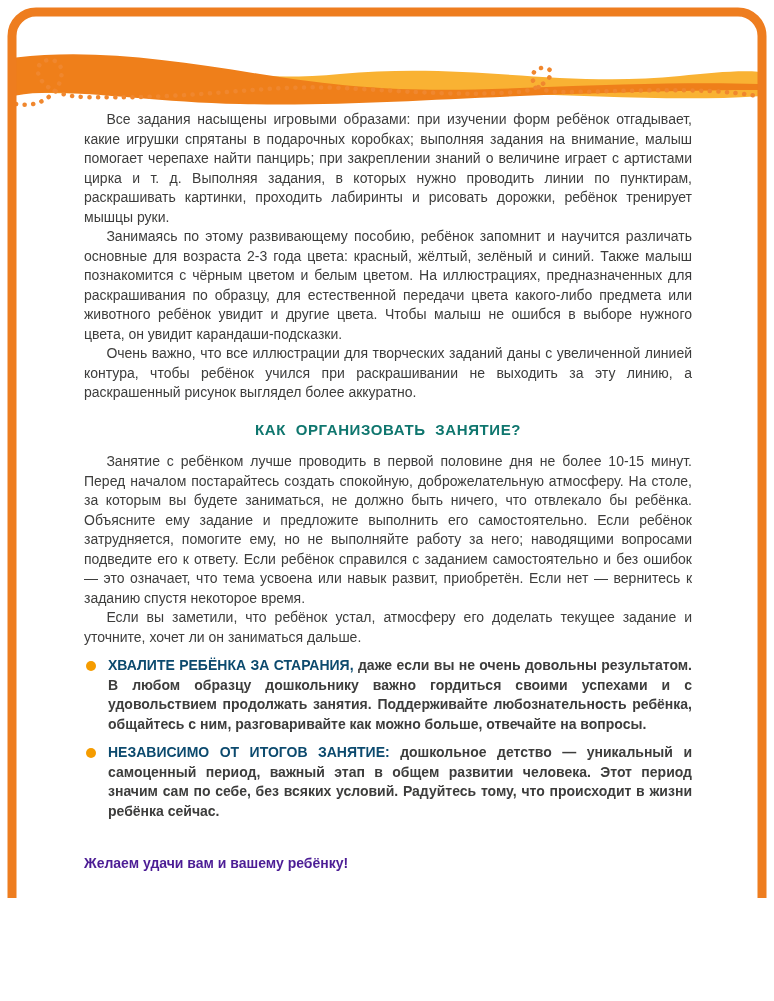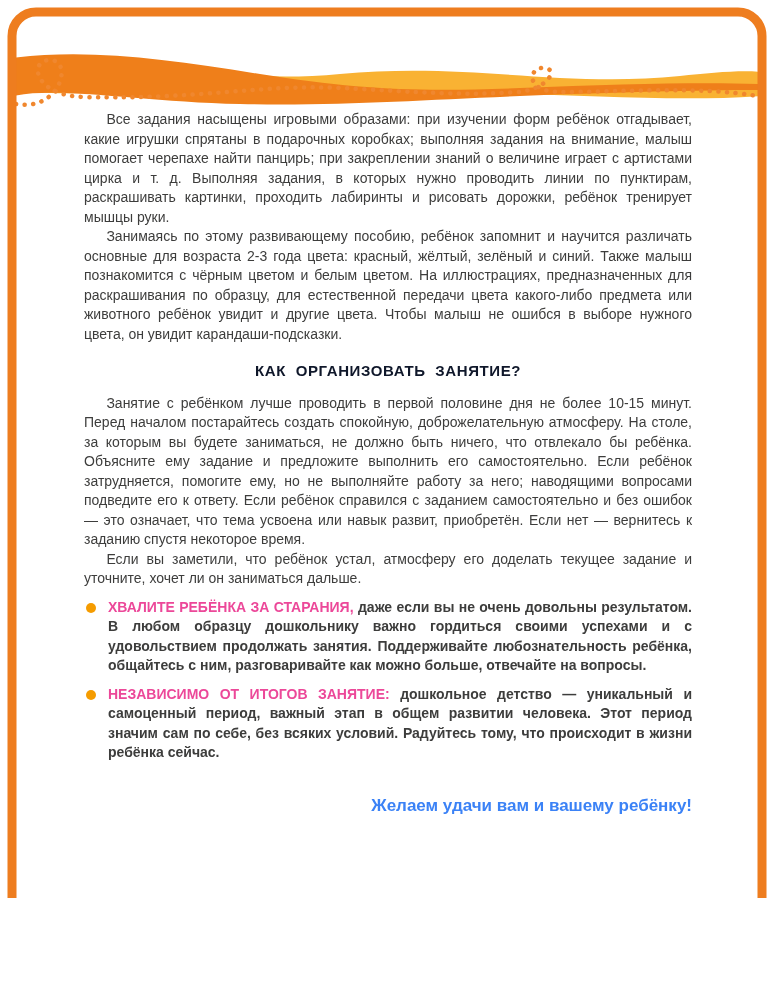--- a/index.html
+++ b/index.html
@@ -32,48 +32,48 @@
   .content p { margin: 0; }
   p.para { text-indent: 1.6em; }
   .heading {
     text-align: center;
     text-indent: 0;
     font-weight: bold;
     font-size: 15px;
     letter-spacing: 0.6px;
     word-spacing: 5px;
     margin: 17px 0 13px 0 !important;
-    color: #0f172a;
+    color: #0f766e;
   }
   .bullets { margin-top: 9px; }
   .bullet {
     display: flex;
     align-items: flex-start;
     margin-top: 9px;
   }
   .bullet .dot {
     flex: none;
     width: 10px;
     height: 10px;
     border-radius: 50%;
     background: #f59c00;
     margin: 5px 12px 0 2px;
   }
   .bullet p {
     font-weight: bold;
     color: #3d3d3c;
   }
-  .bullet .lead { color: #ec4899; }
+  .bullet .lead { color: #0c4a6e; }
   .closing {
     margin-top: 33px !important;
-    text-align: right;
+    text-align: left;
     text-indent: 0;
     font-weight: bold;
-    font-size: 17px;
-    color: #3b82f6;
+    font-size: 14px;
+    color: #4c1d95;
   }
   .page-number {
     position: absolute;
     left: 68px;
     top: 920px;
     z-index: 2;
     color: #ffffff;
     font-weight: bold;
     font-size: 27px;
   }
@@ -112,20 +112,21 @@
 
     <path fill="none" stroke="#f0872e" stroke-width="4.5" stroke-linecap="round" stroke-dasharray="0.1 8.5" d="M378,942 C440,930 470,944 500,938 C520,934 518,914 501,916 C484,918 490,940 530,936
              C600,930 640,950 700,942 C728,938 748,946 760,952"></path>
 
     <rect x="12" y="12" width="750" height="977" rx="24" fill="none" stroke="#ee7d1f" stroke-width="9"></rect>
   </svg>
 
   <div class="content">
     <p class="para">Все задания насыщены игровыми образами: при изучении форм ребёнок отгадывает, какие игрушки спрятаны в подарочных коробках; выполняя задания на внимание, малыш помогает черепахе найти панцирь; при закреплении знаний о величине играет с артистами цирка и т. д. Выполняя задания, в которых нужно проводить линии по пунктирам, раскрашивать картинки, проходить лабиринты и рисовать дорожки, ребёнок тренирует мышцы руки.</p>
     <p class="para">Занимаясь по этому развивающему пособию, ребёнок запомнит и научится различать основные для возраста 2-3 года цвета: красный, жёлтый, зелёный и синий. Также малыш познакомится с чёрным цветом и белым цветом. На иллюстрациях, предназначенных для раскрашивания по образцу, для естественной передачи цвета какого-либо предмета или животного ребёнок увидит и другие цвета. Чтобы малыш не ошибся в выборе нужного цвета, он увидит карандаши-подсказки.</p>
+    <p class="para">Очень важно, что все иллюстрации для творческих заданий даны с увеличенной линией контура, чтобы ребёнок учился при раскрашивании не выходить за эту линию, а раскрашенный рисунок выглядел более аккуратно.</p>
 
     <p class="heading">КАК ОРГАНИЗОВАТЬ ЗАНЯТИЕ?</p>
 
     <p class="para">Занятие с ребёнком лучше проводить в первой половине дня не более 10-15 минут. Перед началом постарайтесь создать спокойную, доброжелательную атмосферу. На столе, за которым вы будете заниматься, не должно быть ничего, что отвлекало бы ребёнка. Объясните ему задание и предложите выполнить его самостоятельно. Если ребёнок затрудняется, помогите ему, но не выполняйте работу за него; наводящими вопросами подведите его к ответу. Если ребёнок справился с заданием самостоятельно и без ошибок — это означает, что тема усвоена или навык развит, приобретён. Если нет — вернитесь к заданию спустя некоторое время.</p>
     <p class="para">Если вы заметили, что ребёнок устал, атмосферу его доделать текущее задание и уточните, хочет ли он заниматься дальше.</p>
 
     <div class="bullets">
       <div class="bullet">
         <span class="dot"></span>
         <p>

